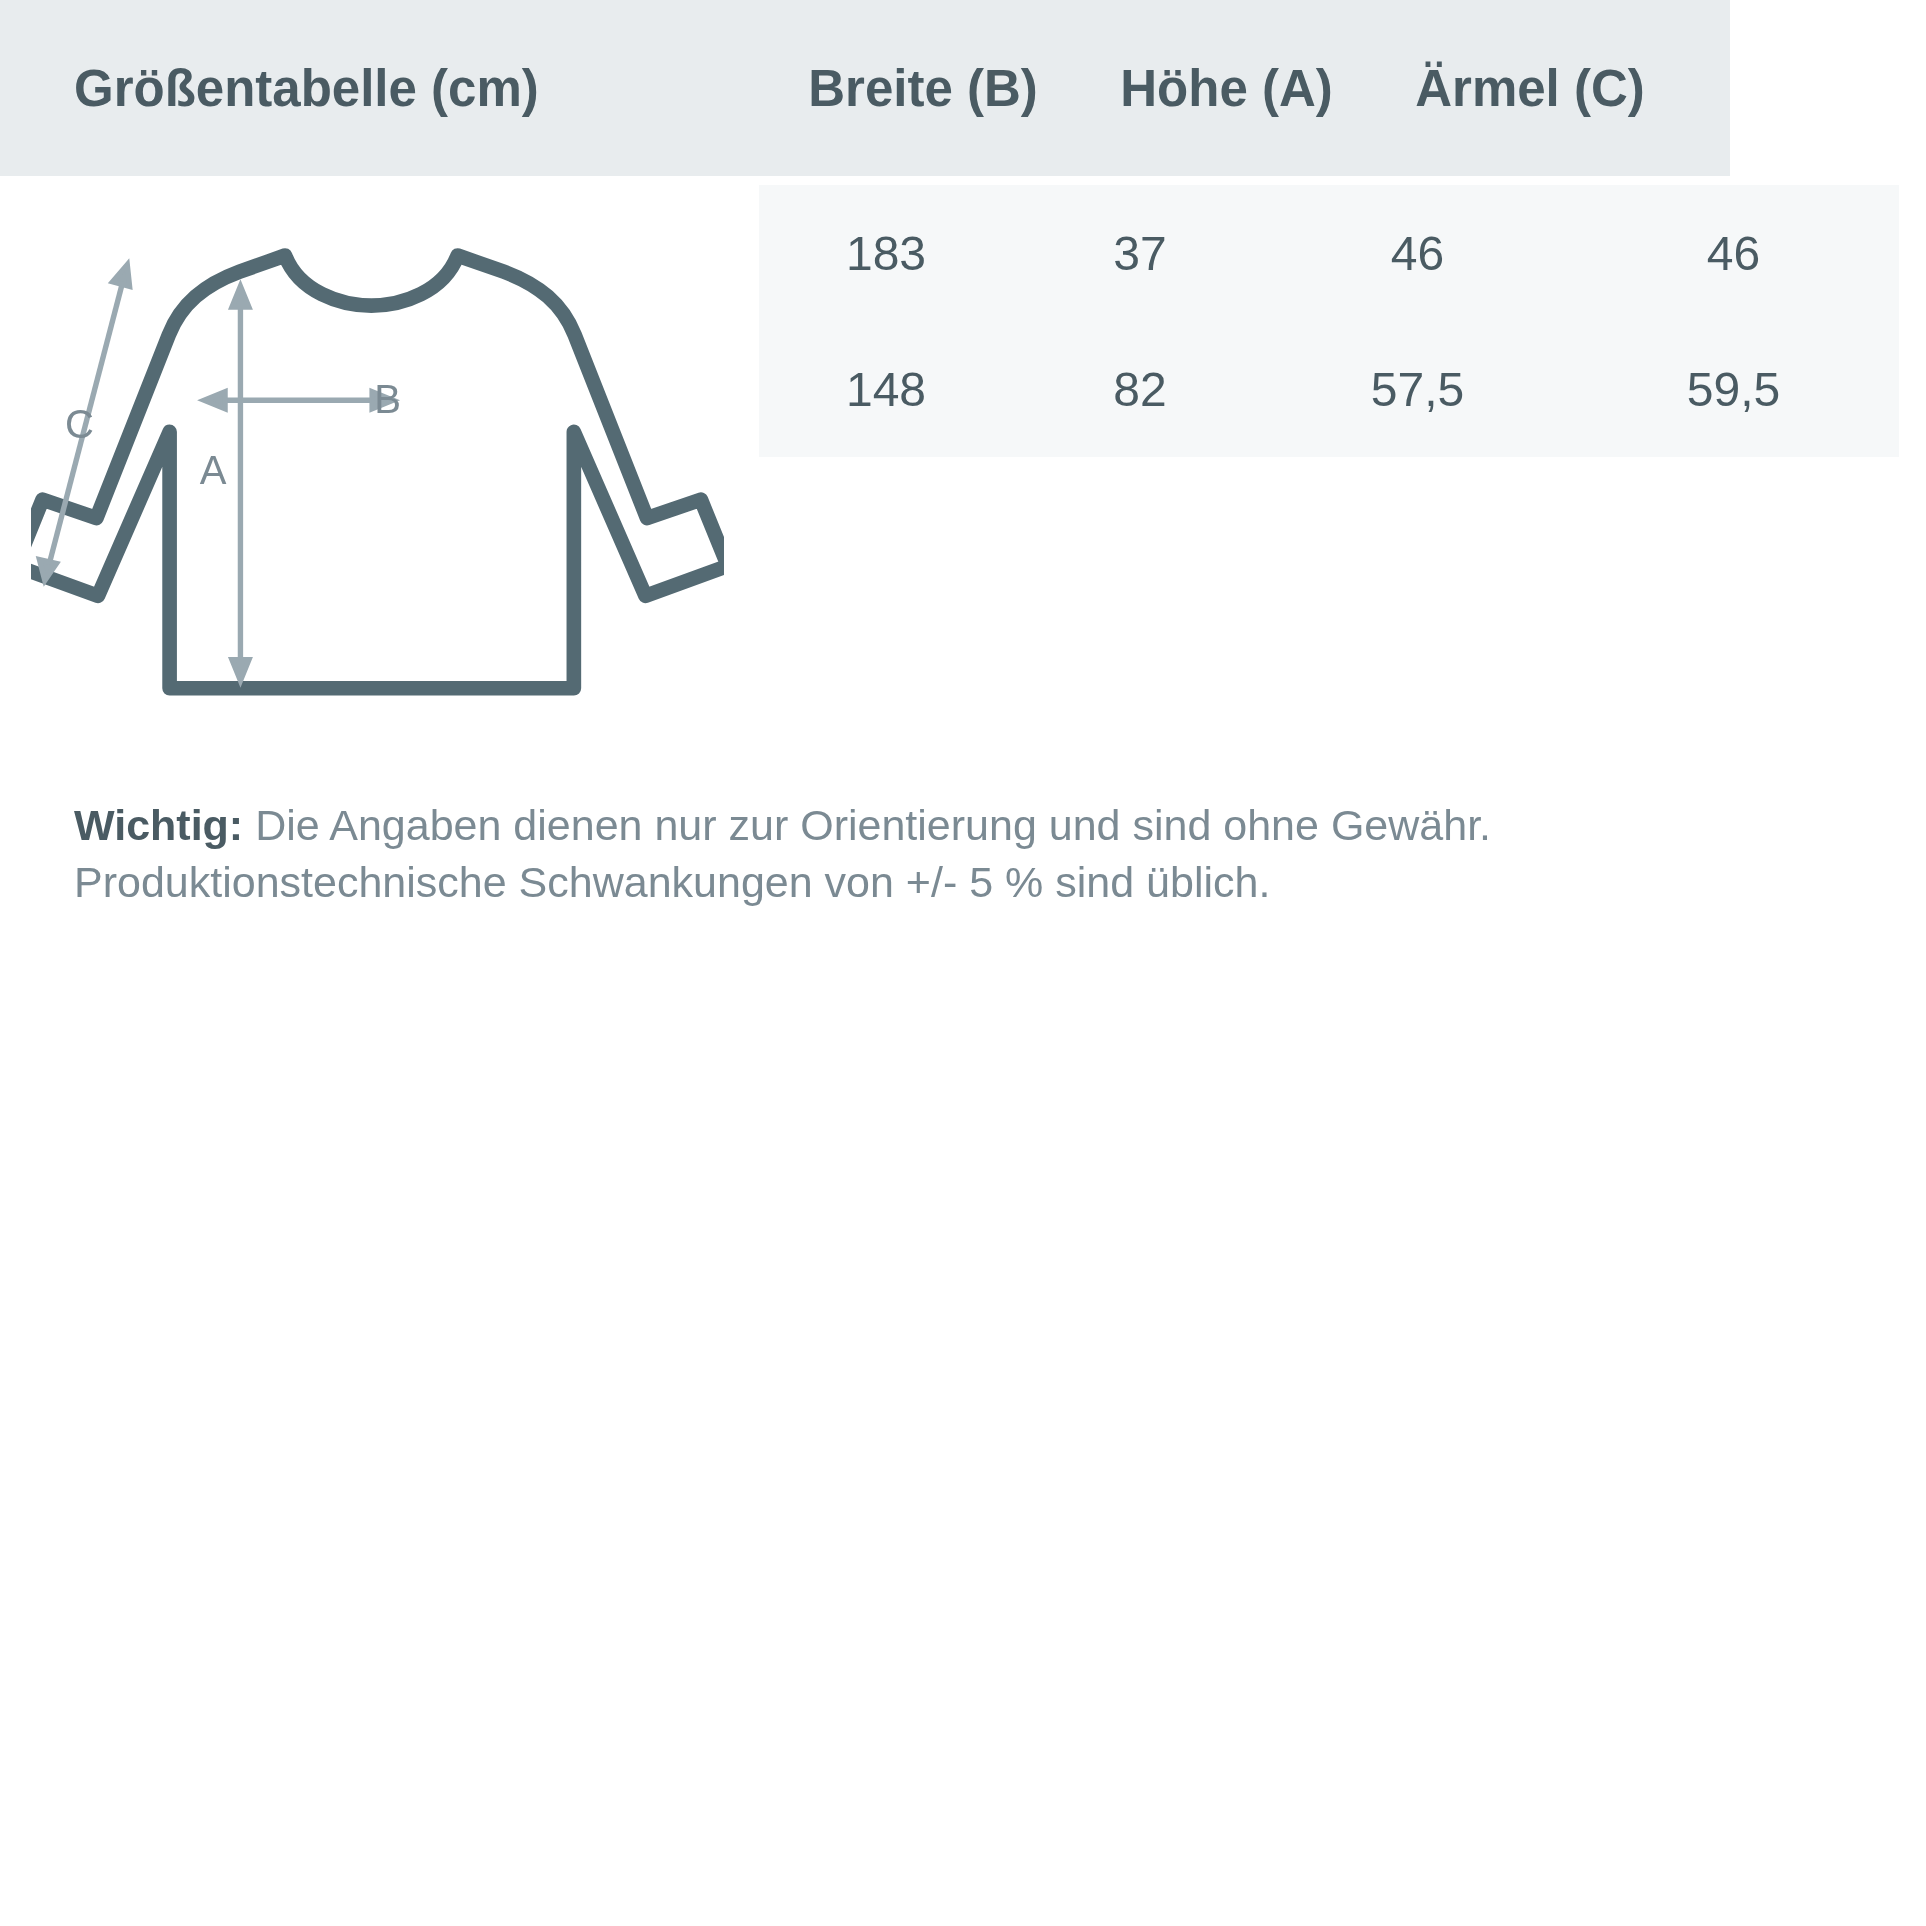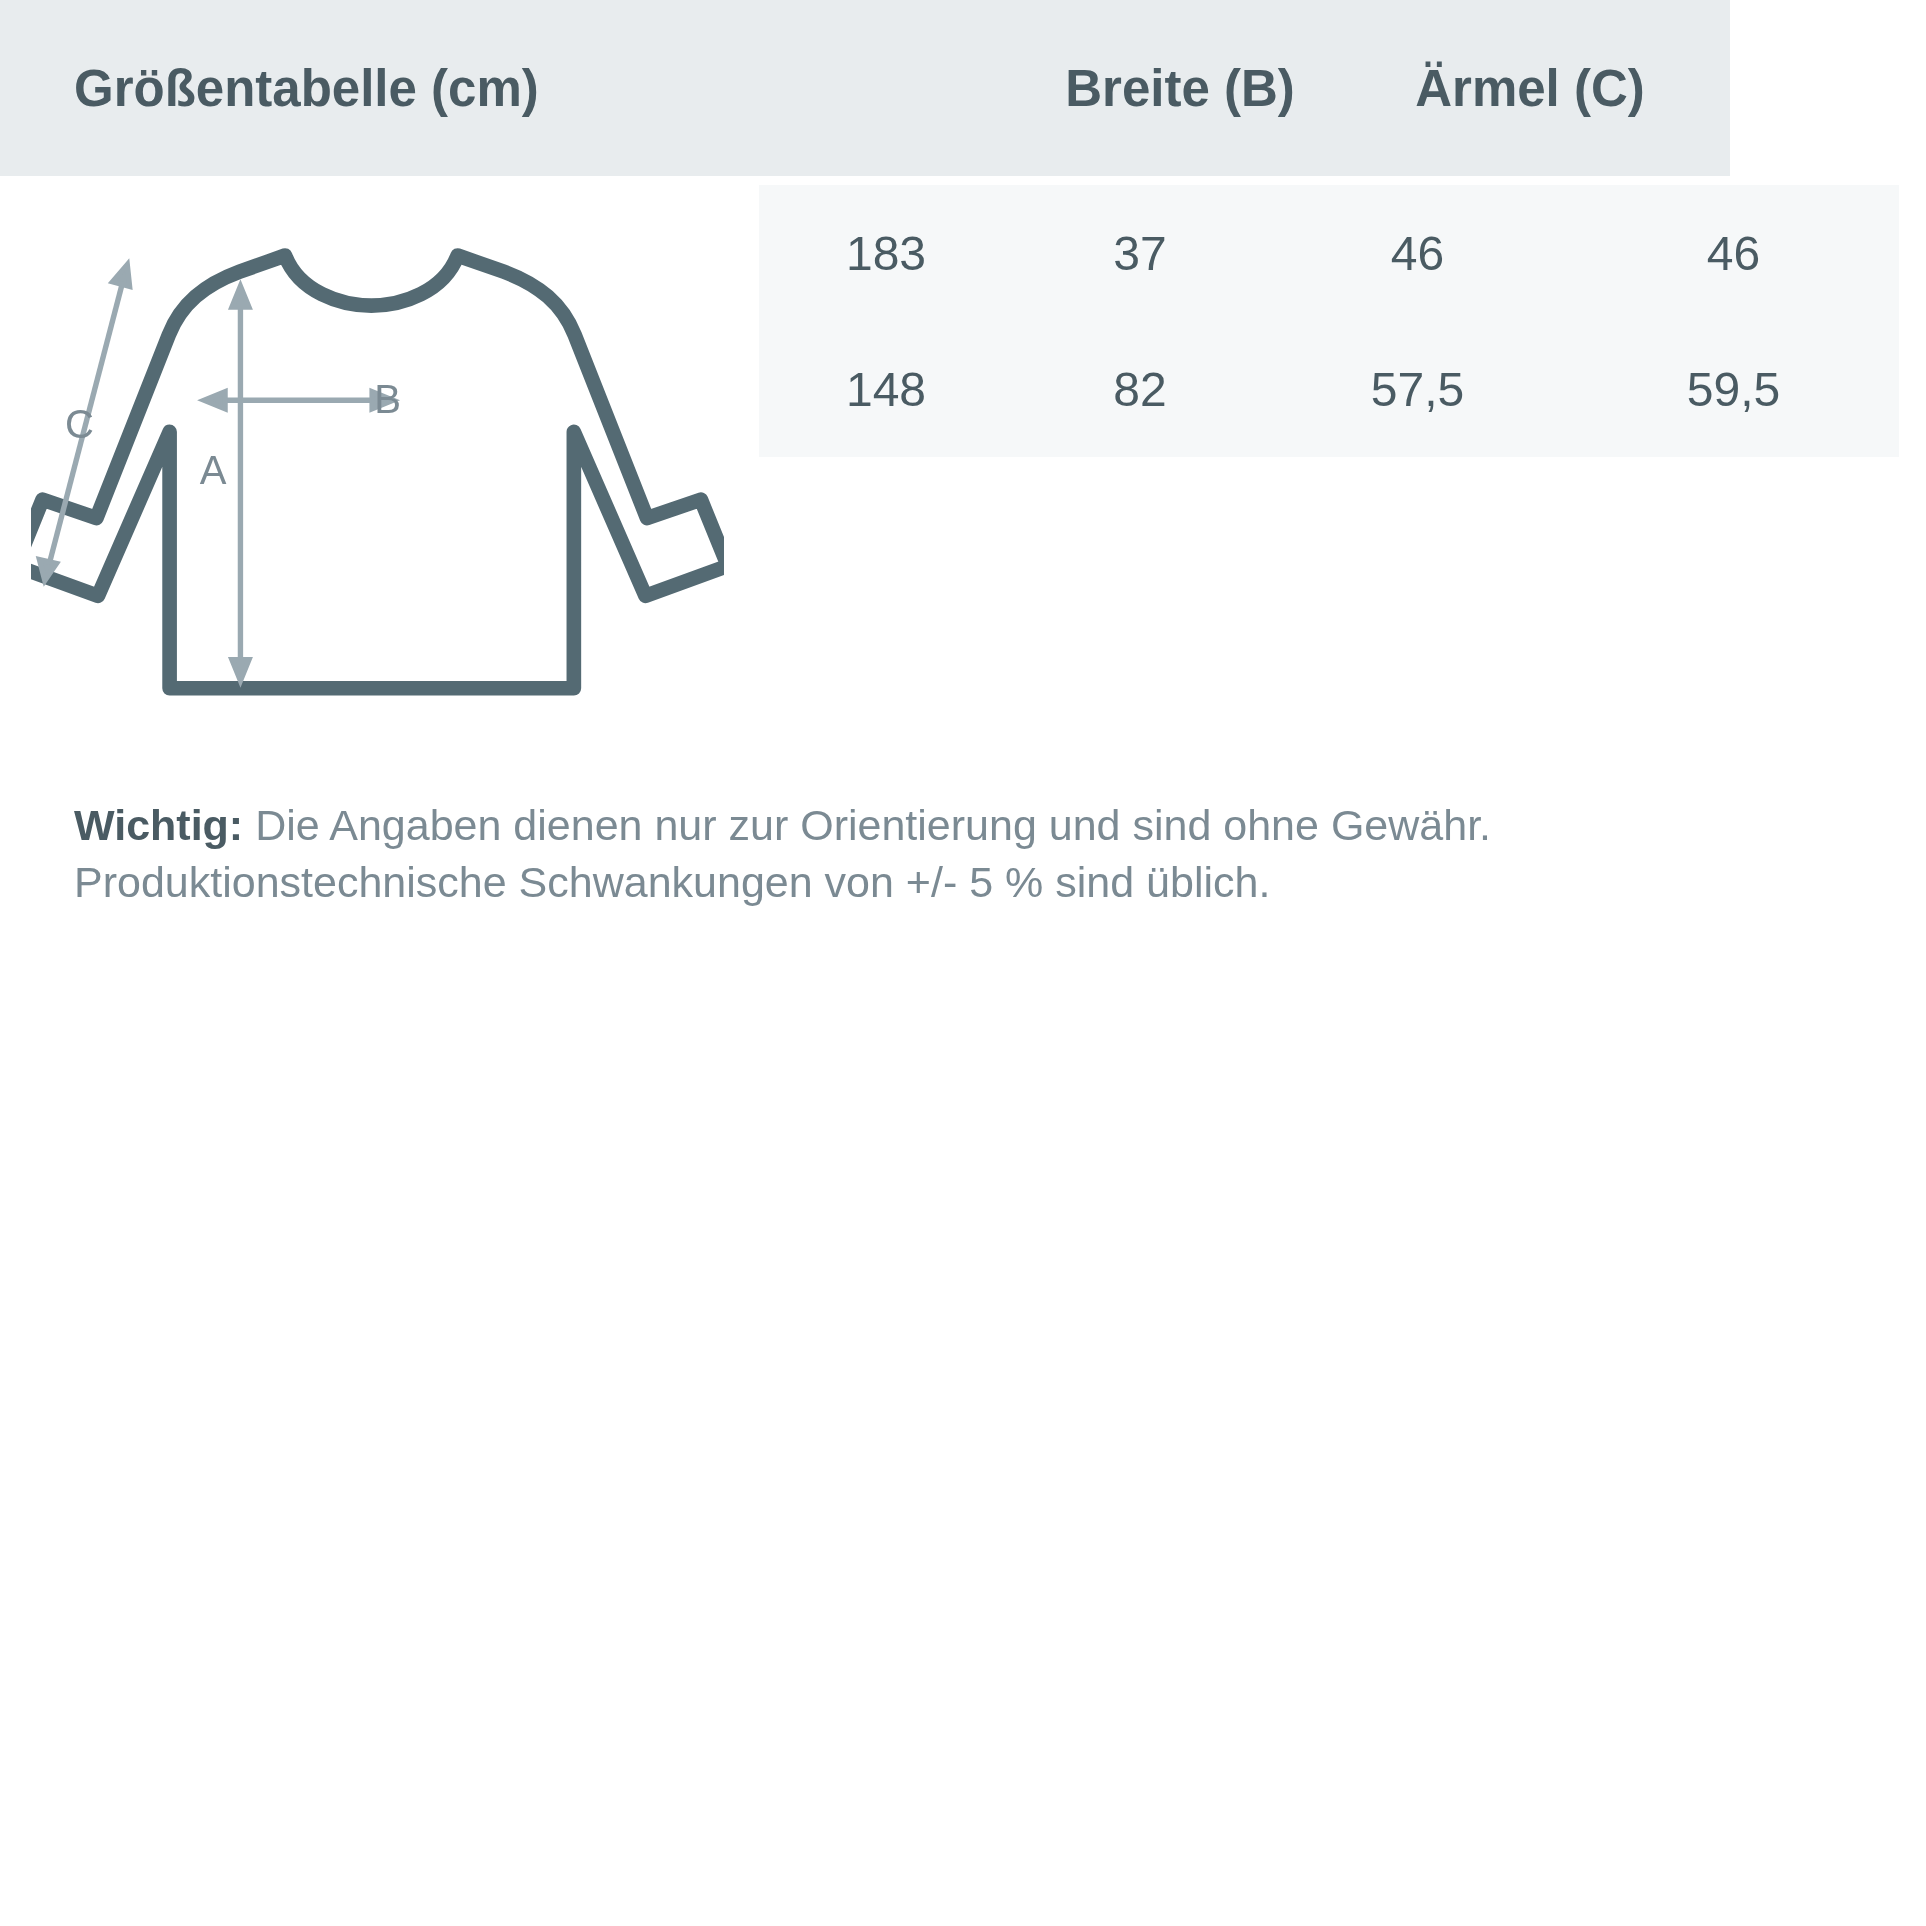--- a/index.html
+++ b/index.html
@@ -32,21 +32,20 @@
     color: #4a5b63;
     font-size: 51px;
     font-weight: bold;
     white-space: nowrap;
     flex: 0 0 auto;
   }
   .header-cols {
     margin-left: auto;
     display: flex;
     align-items: center;
-    gap: 42px;
   }
   .header-col {
     color: #4a5b63;
     font-size: 51px;
     font-weight: bold;
     text-align: center;
     white-space: nowrap;
   }
   .header-col.c-b { width: 308px; }
   .header-col.c-a { width: 299px; }
@@ -110,20 +109,21 @@
 </style>
 </head>
 <body>
 
 <div class="size-chart">
 
   <div class="chart-header">
     <div class="chart-title">Größentabelle (cm)</div>
     <div class="header-cols">
       <div class="header-col c-b">Breite (B)</div>
+      <div class="header-col c-a">Höhe (A)</div>
       <div class="header-col c-c">Ärmel (C)</div>
     </div>
   </div>
 
   <div class="chart-body">
 
     <div class="figure-pane">
       <svg width="693" height="539" viewBox="0 0 900 700">
 
         <g fill="none" stroke="#546a73" stroke-width="19" stroke-linejoin="round" stroke-linecap="round">

